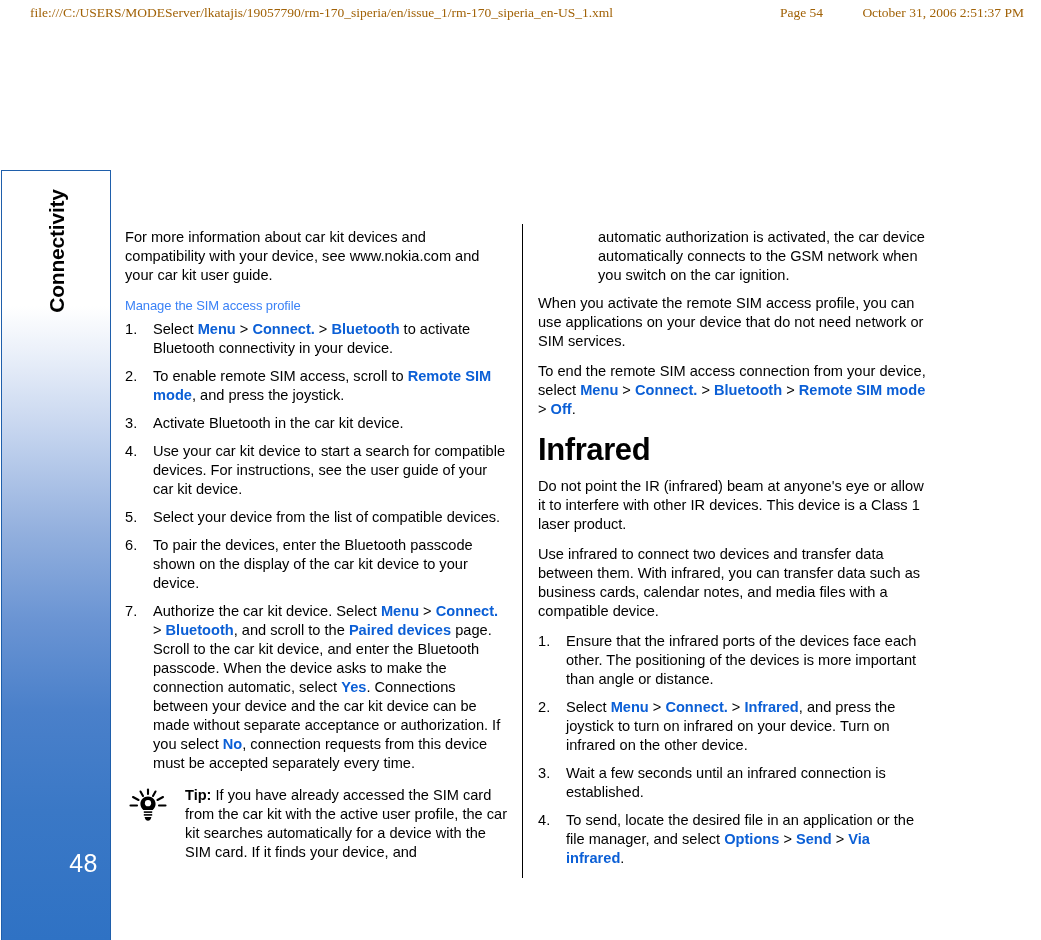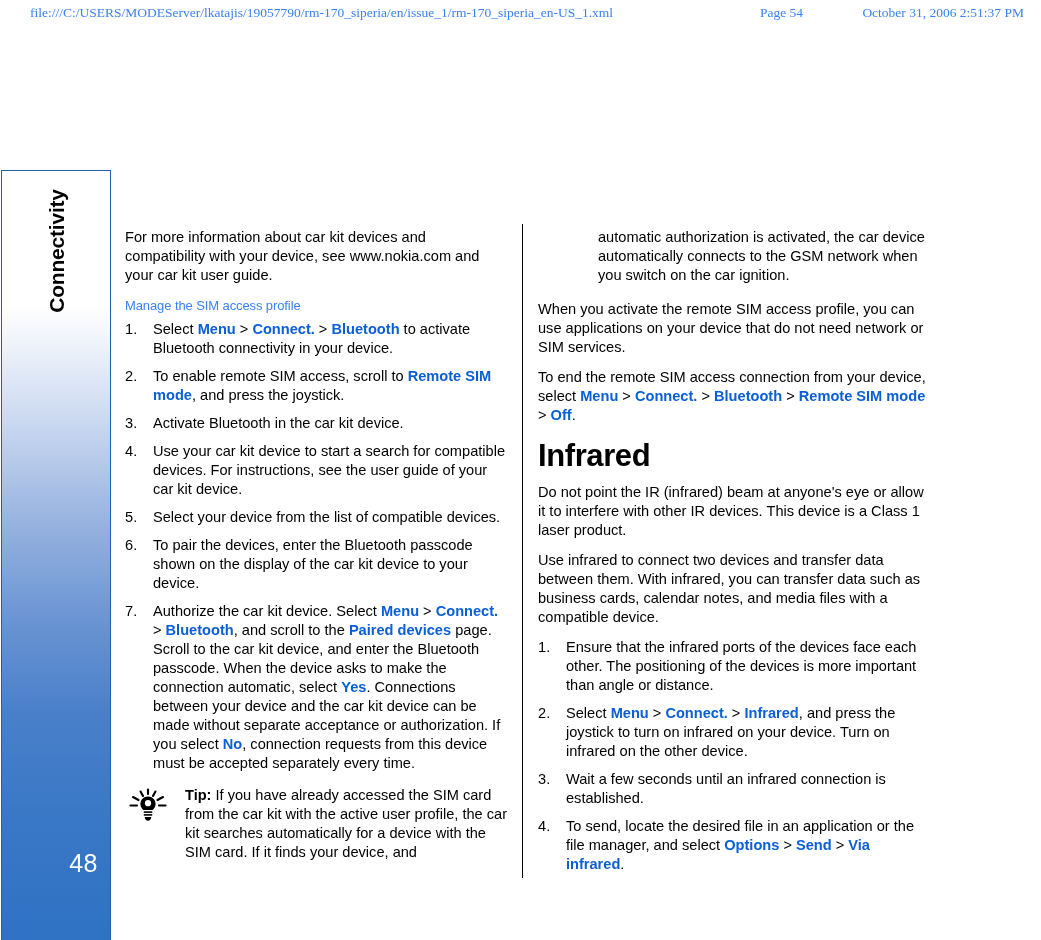--- a/index.html
+++ b/index.html
@@ -18,30 +18,30 @@
   
   #print-header {
     position: absolute;
     top: 0; left: 0;
     width: 1041px;
     height: 26px;
     display: flex;
     align-items: center;
     font-family: "Liberation Serif", serif;
     font-size: 13.5px;
-    color: #3b82f6;
+    color: #a16207;
     white-space: nowrap;
   }
   #print-header .hdr-url {
     position: absolute;
     left: 30px;
   }
   #print-header .hdr-page {
     position: absolute;
-    left: 760px;
+    left: 780px;
   }
   #print-header .hdr-date {
     position: absolute;
     right: 17px;
   }
 
   
   #sidebar {
     position: absolute;
     left: 1px;
@@ -126,21 +126,21 @@
   .para,
   .list li,
   .tip-text {
     font-size: 14.6px;
     line-height: 19px;
     color: #000;
     margin: 0 0 11px 0;
   }
   .indent-cont {
     margin-left: 60px;
-    margin-bottom: 15px;
+    margin-bottom: 9px;
   }
   h2.sec-head {
     font-size: 13px;
     line-height: 19px;
     font-weight: normal;
     margin: 0 0 5px 0;
     color: #3b82f6;
     letter-spacing: -0.1px;
   }
   h1.chap-head {

